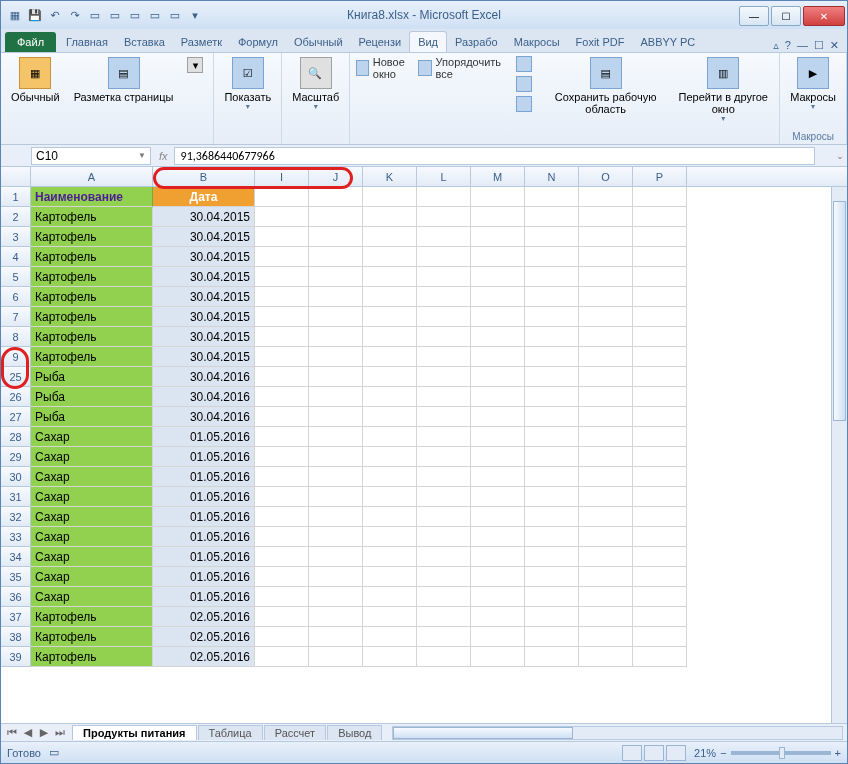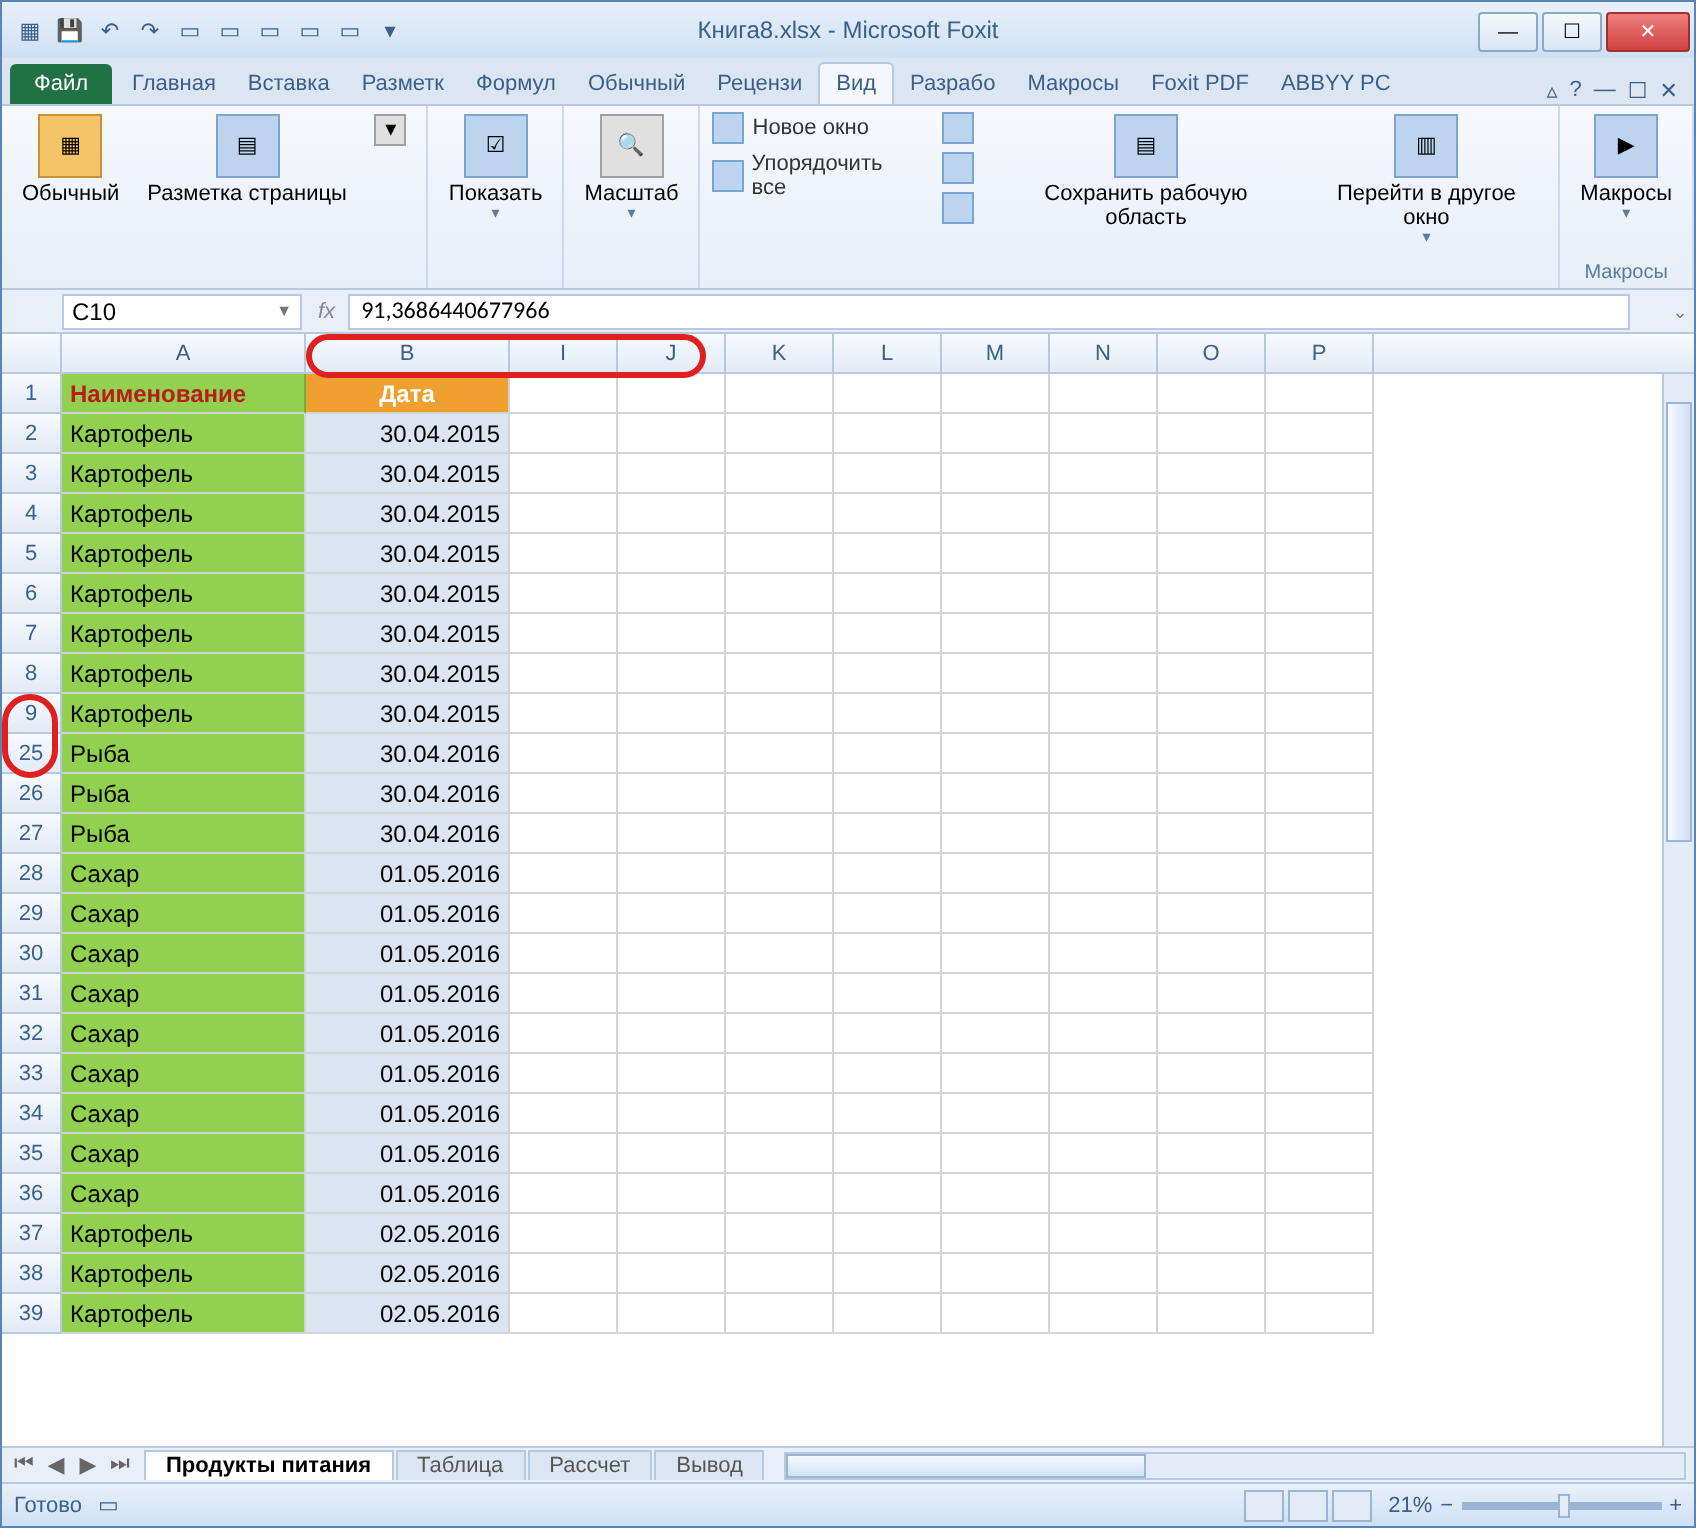--- a/index.html
+++ b/index.html
@@ -45,21 +45,21 @@
 
 
 .gridwrap { flex: 1; display: flex; flex-direction: column; background: #fff; position: relative; overflow: hidden; }
 .colhdrs { display: flex; height: 20px; background: linear-gradient(#f7faff,#e2ebf6); border-bottom: 1px solid #b7c9de; font-size: 11px; }
 .corner { width: 30px; border-right: 1px solid #b7c9de; background: linear-gradient(#f7faff,#e2ebf6); }
 .ch { border-right: 1px solid #b7c9de; text-align: center; line-height: 20px; color: #3a5f8a; }
 .rows { flex: 1; overflow: hidden; }
 .row { display: flex; height: 20px; font-size: 12px; font-family: Calibri, sans-serif; }
 .rh { width: 30px; background: linear-gradient(#f7faff,#e2ebf6); border-right: 1px solid #b7c9de; border-bottom: 1px solid #b7c9de; text-align: center; line-height: 20px; color: #3a5f8a; font-size: 11px; }
 .cell { border-right: 1px solid #d4d4d4; border-bottom: 1px solid #d4d4d4; padding: 0 4px; line-height: 20px; overflow: hidden; white-space: nowrap; }
-.cell.header-a { background: #92d050; color: #b91c1c; font-weight: bold; border-right: 1px solid #6faf3a; }
+.cell.header-a { background: #92d050; color: #4c1d95; font-weight: bold; border-right: 1px solid #6faf3a; }
 .cell.header-b { background: #f0a030; color: #fff; font-weight: bold; text-align: center; }
 .cell.data-a { background: #92d050; color: #000; }
 .cell.data-b { background: #dbe5f1; color: #000; text-align: right; }
 
 
 .redmark { position: absolute; border: 3px solid #e02020; border-radius: 14px; pointer-events: none; z-index: 50; }
 .redmark.cols { top: 0; left: 152px; width: 200px; height: 22px; }
 .redmark.rows { top: 180px; left: 0; width: 28px; height: 42px; }
 .gridposrel { position: relative; }
 
@@ -94,21 +94,21 @@
       <div class="qicon">💾</div>
       <div class="qicon">↶</div>
       <div class="qicon">↷</div>
       <div class="qicon">▭</div>
       <div class="qicon">▭</div>
       <div class="qicon">▭</div>
       <div class="qicon">▭</div>
       <div class="qicon">▭</div>
       <div class="qicon">▾</div>
     </div>
-    <div class="title">Книга8.xlsx - Microsoft Foxit</div>
+    <div class="title">Книга8.xlsx - Microsoft Excel</div>
     <div class="winbtns">
       <div>—</div>
       <div>☐</div>
       <div class="close">✕</div>
     </div>
   </div>
 
   <div class="tabsrow">
     <div class="filetab">Файл</div>
     <div class="rtab">Главная</div>
@@ -163,21 +163,21 @@
         <div class="bigbtn dd">
           <div class="bicon gray">🔍</div>
           <span>Масштаб</span>
         </div>
       </div>
       <div class="grlabel">&nbsp;</div>
     </div>
 
     <div class="rgroup" style="flex:1">
       <div class="grbody">
-        <div style="display:flex;flex-direction:column;gap:2px;">
+        <div style="display:flex;flex-direction:row;gap:2px;">
           <div class="smallitem">
               <div class="sicon"></div>
               <span>Новое окно</span>
             </div>
           <div class="smallitem">
               <div class="sicon"></div>
               <span>Упорядочить все</span>
             </div>
         </div>
         <div style="display:flex;flex-direction:column;gap:2px;margin-left:6px">

